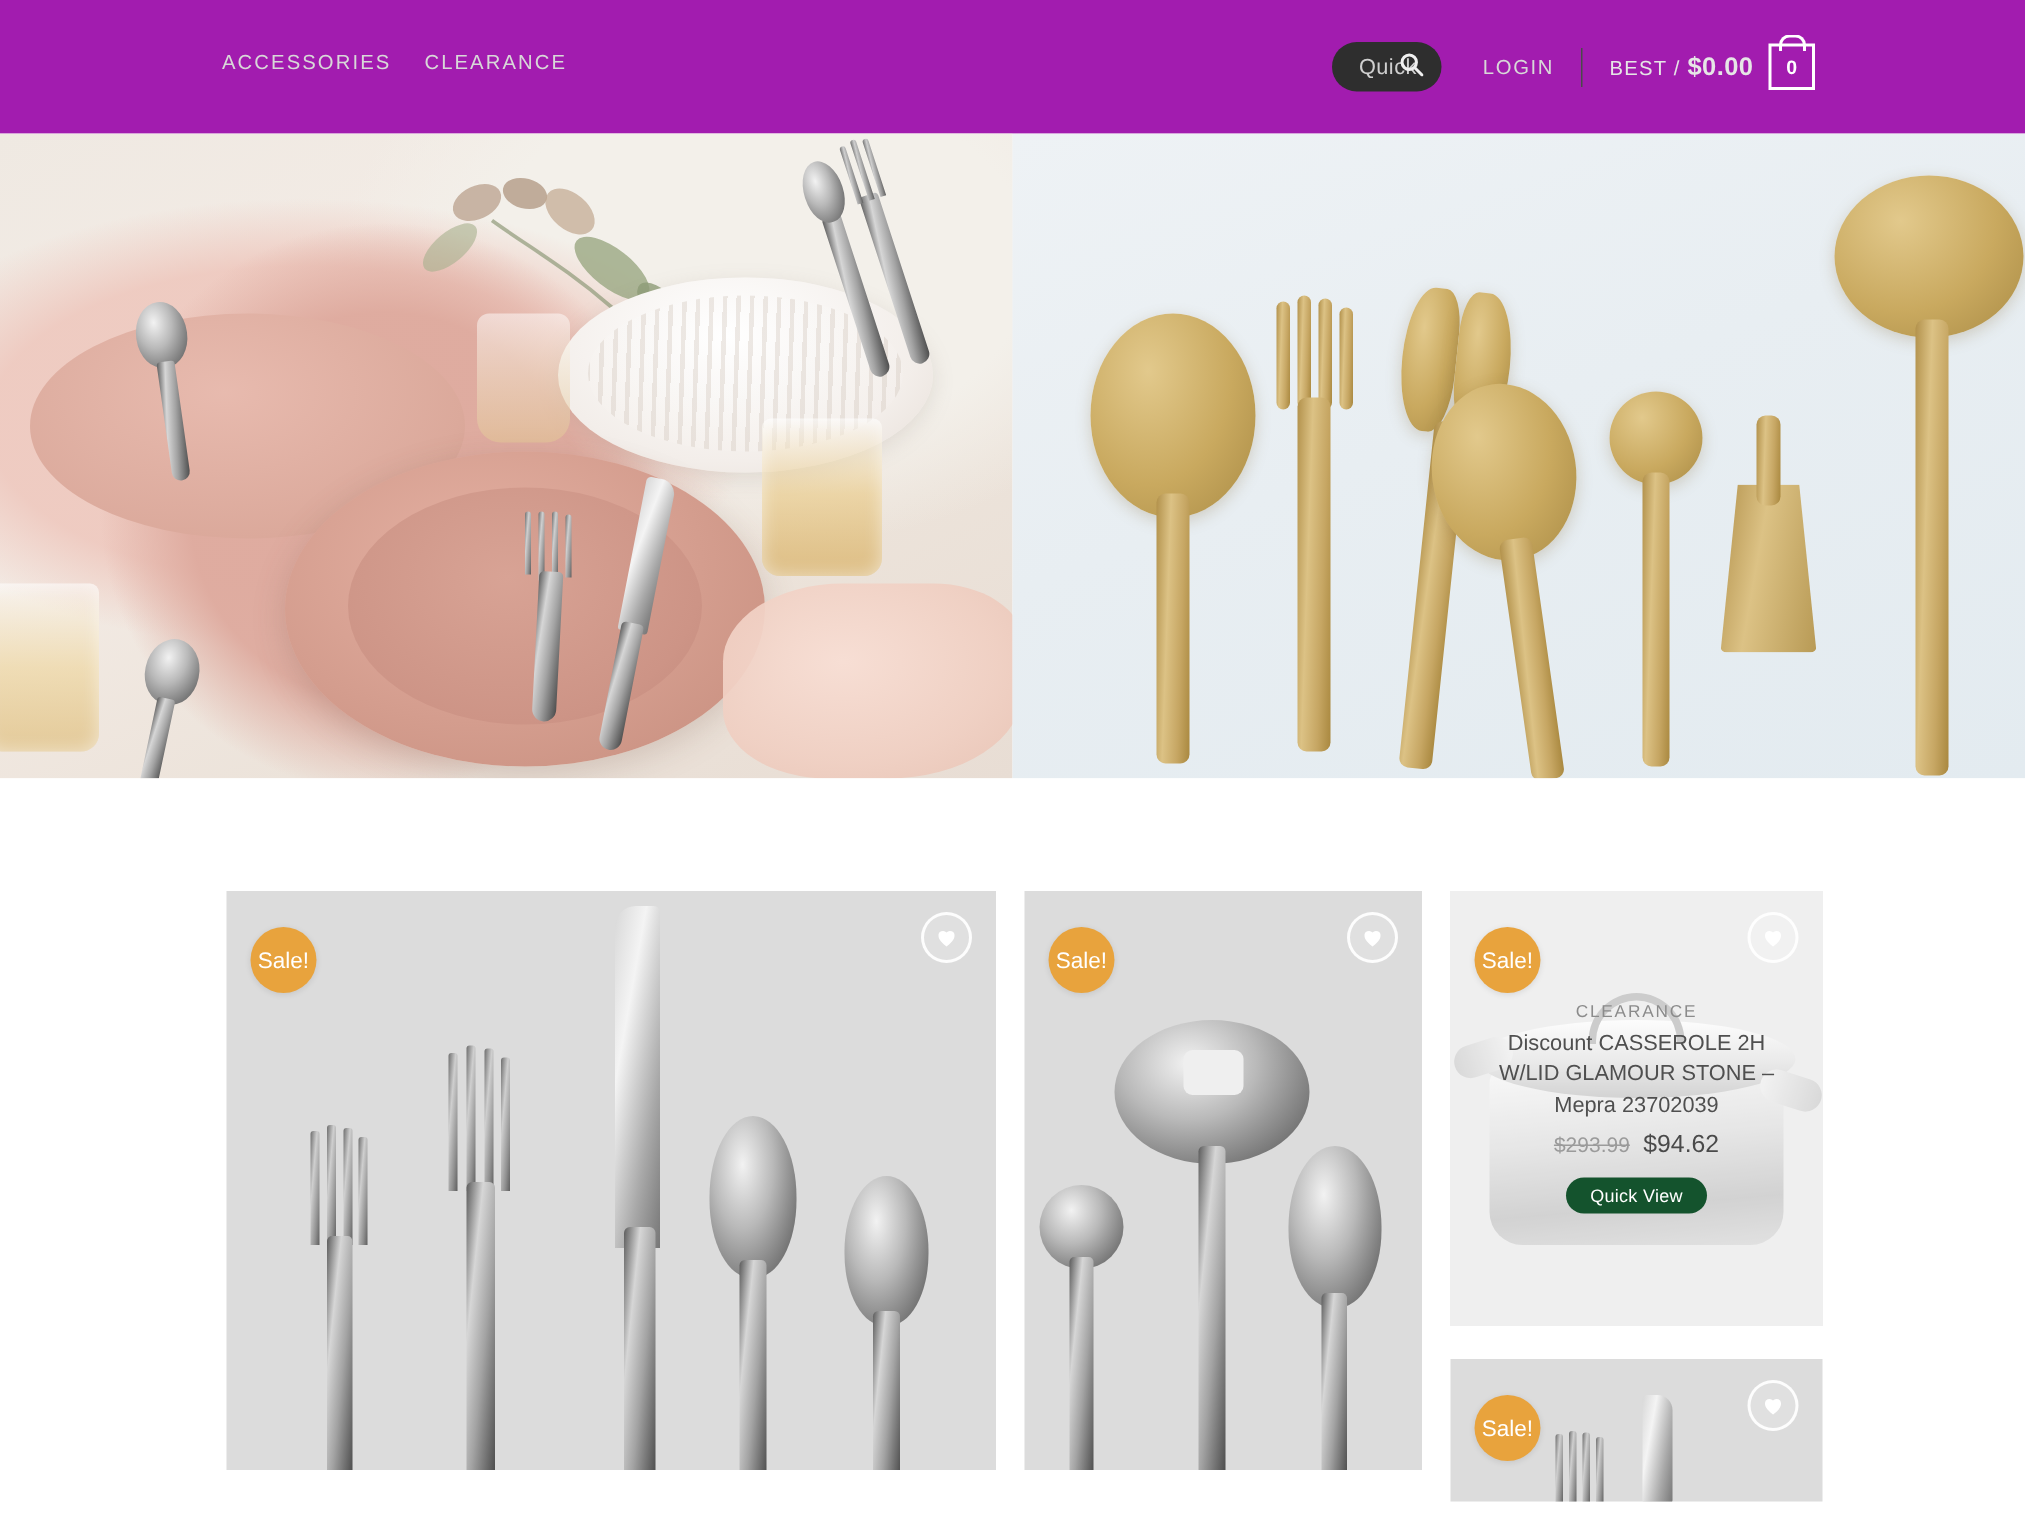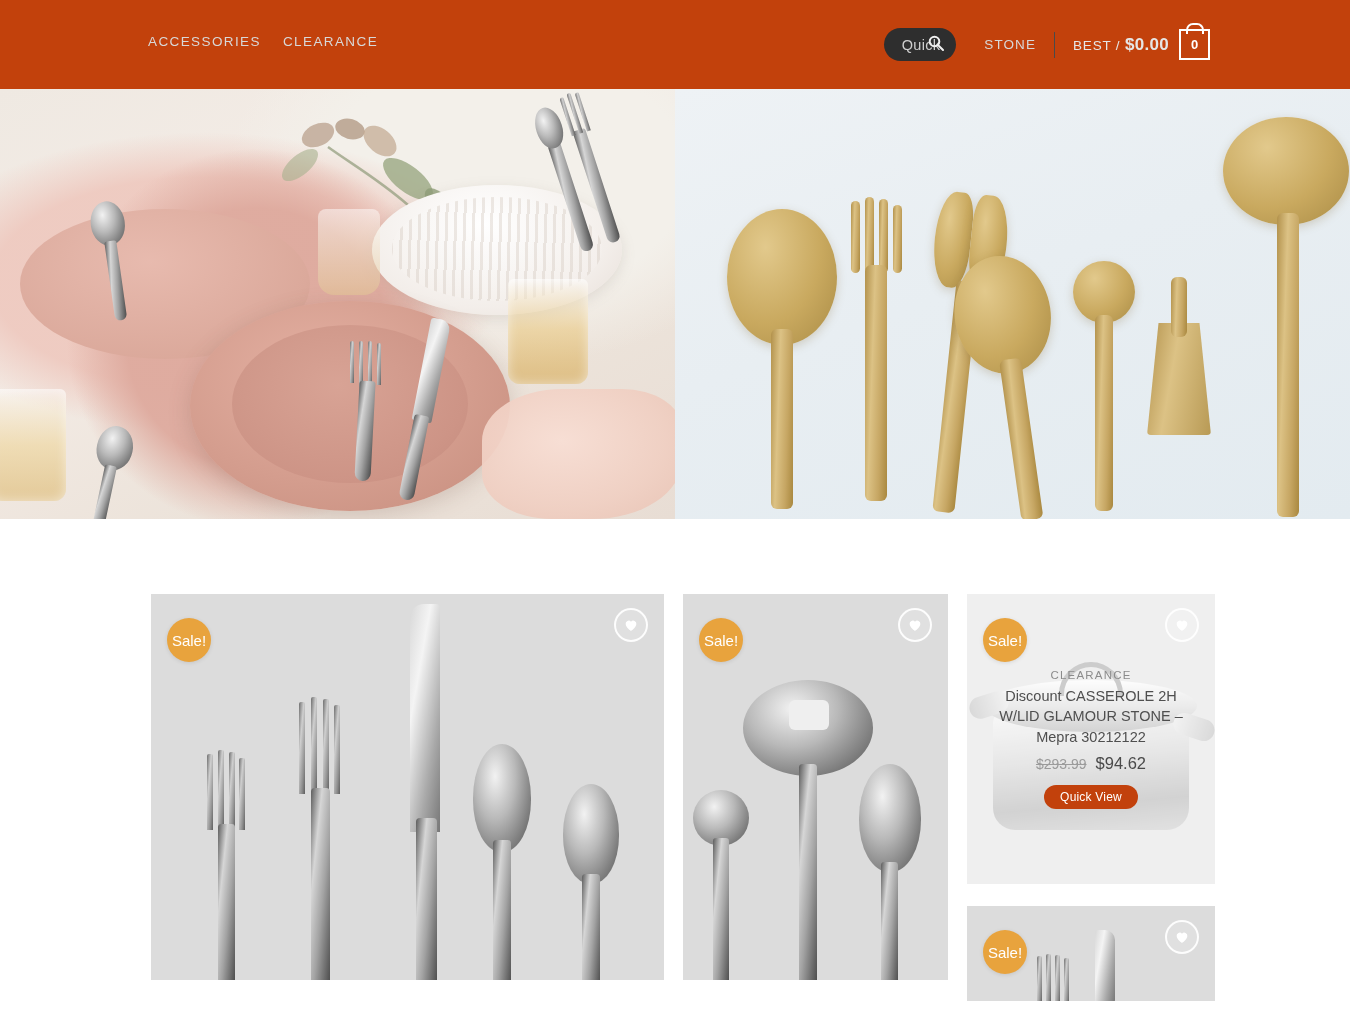--- a/index.html
+++ b/index.html
@@ -7,21 +7,21 @@
     width: 1350px; height: 1013px;
     background: #ffffff;
     font-family: "Liberation Sans", sans-serif;
     overflow: hidden;
   }
 
   
   .header {
     position: relative;
     width: 1350px; height: 89px;
-    background: #c2410c;
+    background: #a21caf;
     display: flex; align-items: center;
   }
   .nav-left {
     position: absolute; left: 148px; top: 34px;
     display: flex; gap: 22px; align-items: center;
   }
   .nav-link {
     color: #d8d8d8;
     font-size: 13.5px;
     letter-spacing: 1.4px;
@@ -272,21 +272,21 @@
   .ov-title {
     font-size: 14.5px; line-height: 1.42;
     color: #4f4f4f; text-align: center;
     max-width: 212px;
   }
   .ov-price { margin-top: 7px; display: flex; align-items: baseline; gap: 9px; }
   .ov-old { font-size: 14px; color: #9b9b9b; text-decoration: line-through; }
   .ov-new { font-size: 16.5px; color: #4a4a4a; font-weight: 400; }
   .quick-view {
     margin-top: 12px;
-    background: #c2410c;
+    background: #14532d;
     color: #ffffff;
     font-size: 12px;
     padding: 5px 16px;
     border-radius: 13px;
     border: none;
     cursor: pointer;
     letter-spacing: .2px;
   }
 
   
@@ -322,21 +322,21 @@
   <div class="header-right">
 
     <div class="search-pill">
       <span class="search-pill-label">Quick</span>
       <svg class="search-glass" viewBox="0 0 16 16">
         <circle cx="6.5" cy="6.5" r="4.8"></circle>
         <line x1="10.2" y1="10.2" x2="15" y2="15"></line>
       </svg>
     </div>
 
-    <a class="login-link" href="#">STONE</a>
+    <a class="login-link" href="#">LOGIN</a>
 
     <div class="hdr-divider"></div>
 
     <div class="cart-block">
       <span class="cart-label">
         <span>BEST /</span>
         <span class="amt">$0.00</span>
       </span>
       <span class="cart-bag">
         <span class="cart-count">0</span>
@@ -523,21 +523,21 @@
         <div class="card-photo">
           <div style="position:absolute;left:26px;top:118px;width:196px;height:118px;border-radius:10px 10px 22px 22px;background:linear-gradient(175deg,#f0f0f0 0%,#c9c9c9 40%,#9c9c9c 75%,#bdbdbd 100%);"></div>
           <div style="position:absolute;left:18px;top:86px;width:212px;height:52px;border-radius:50%;background:linear-gradient(180deg,#fafafa 0%,#cfcfcf 55%,#9e9e9e 100%);"></div>
           <div style="position:absolute;left:92px;top:68px;width:64px;height:34px;border:5px solid #8e8e8e;border-radius:32px 32px 0 0;border-bottom:none;"></div>
           <div style="position:absolute;left:2px;top:100px;width:40px;height:22px;border-radius:12px;background:linear-gradient(90deg,#ababab,#e3e3e3);transform:rotate(-18deg);"></div>
           <div style="position:absolute;left:206px;top:122px;width:42px;height:22px;border-radius:12px;background:linear-gradient(90deg,#e3e3e3,#ababab);transform:rotate(18deg);"></div>
         </div>
 
         <div class="overlay">
           <div class="ov-cat">CLEARANCE</div>
-          <div class="ov-title">Discount CASSEROLE 2H W/LID GLAMOUR STONE – Mepra 30212122</div>
+          <div class="ov-title">Discount CASSEROLE 2H W/LID GLAMOUR STONE – Mepra 23702039</div>
           <div class="ov-price">
             <span class="ov-old">$293.99</span>
             <span class="ov-new">$94.62</span>
           </div>
           <button class="quick-view">Quick View</button>
         </div>
 
         <div class="sale-badge">Sale!</div>
         <div class="wishlist">
           <svg viewBox="0 0 24 24">

